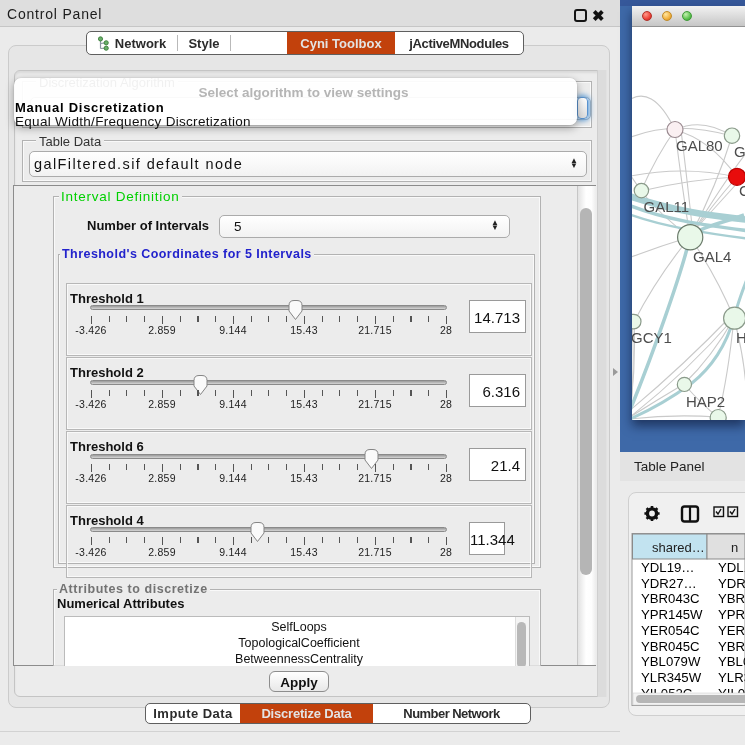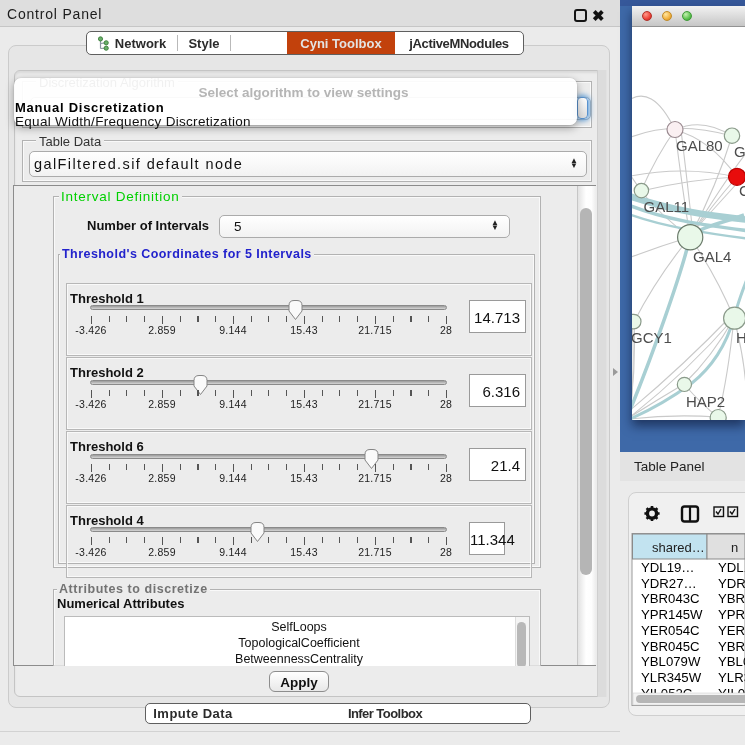--- a/index.html
+++ b/index.html
@@ -178,21 +178,22 @@
 <div class="abs" style="left:64px;top:616px;width:466px;height:50px;background:#fff;border:1px solid #bbb;border-bottom:none;font-size:12.5px;color:#111;overflow:hidden;">
   <div style="padding:3px 0 0 4px;line-height:15.8px;text-align:center;">SelfLoops<br>TopologicalCoefficient<br>BetweennessCentrality</div>
   <div style="position:absolute;right:0;top:0;width:14px;height:50px;background:#f4f4f4;border-left:1px solid #ddd;"></div>
   <div style="position:absolute;right:3px;top:5px;width:9px;height:46px;background:#b8b8b8;border-radius:5px;"></div>
 </div>
 
 <div class="abs" style="left:269px;top:671px;width:60px;height:21px;background:linear-gradient(#ffffff,#e8e8e8);border:1px solid #8d8d8d;border-radius:6px;text-align:center;font-size:13.5px;font-weight:bold;color:#111;padding-top:3px;">Apply</div>
 
 <div class="abs seg" id="bottabs">
   <div class="s" style="width:94px;letter-spacing:0.45px;">Impute Data</div>
-  <div class="s" style="flex:1;letter-spacing:-0.55px;">Infer Toolbox</div>
+  <div class="s sel" style="width:133px;letter-spacing:-0.2px;">Discretize Data</div>
+  <div class="s" style="flex:1;letter-spacing:-0.55px;">Number Network</div>
 </div>
 <div class="abs" style="left:0;top:731px;width:620px;height:1px;background:#d2d2d2;"></div>
 
 <div class="abs" style="left:597px;top:70px;width:10px;height:627px;background:#dcdcdc;border-left:1px solid #cfcfcf;border-right:1px solid #e2e2e2;"></div>
 
 <div class="abs" style="left:613px;top:368px;width:0;height:0;border-top:4px solid transparent;border-bottom:4px solid transparent;border-left:5px solid #9a9a9a;"></div>
 
 <div class="abs" id="popup">
   <div style="position:absolute;left:8px;top:7px;width:100%;text-align:center;font-size:13.5px;font-weight:bold;color:#b5b5b5;">Select algorithm to view settings</div>
   <div style="position:absolute;left:1px;top:22px;font-size:13px;letter-spacing:0.75px;font-weight:bold;color:#000;">Manual Discretization</div>

